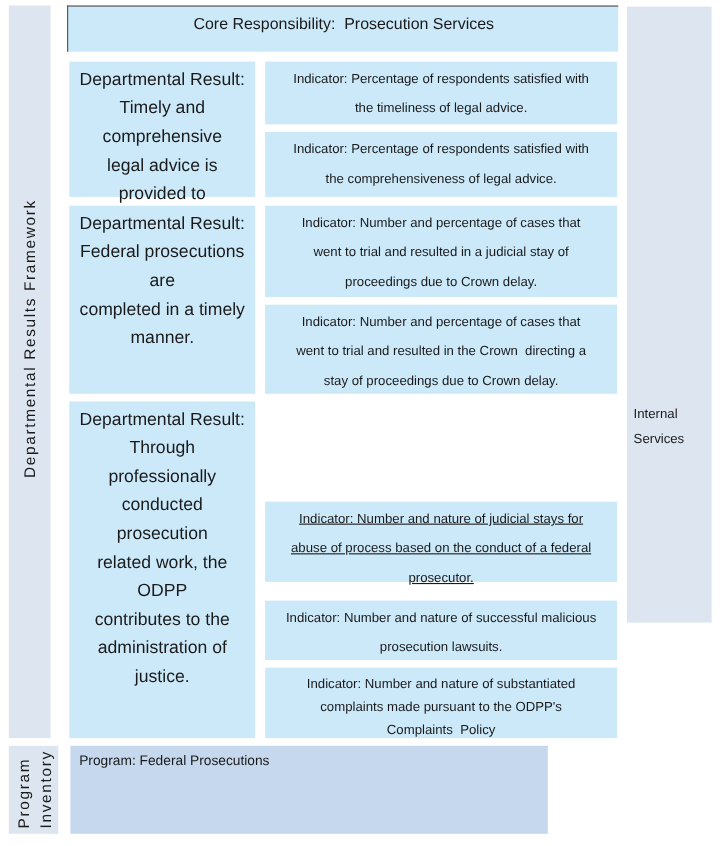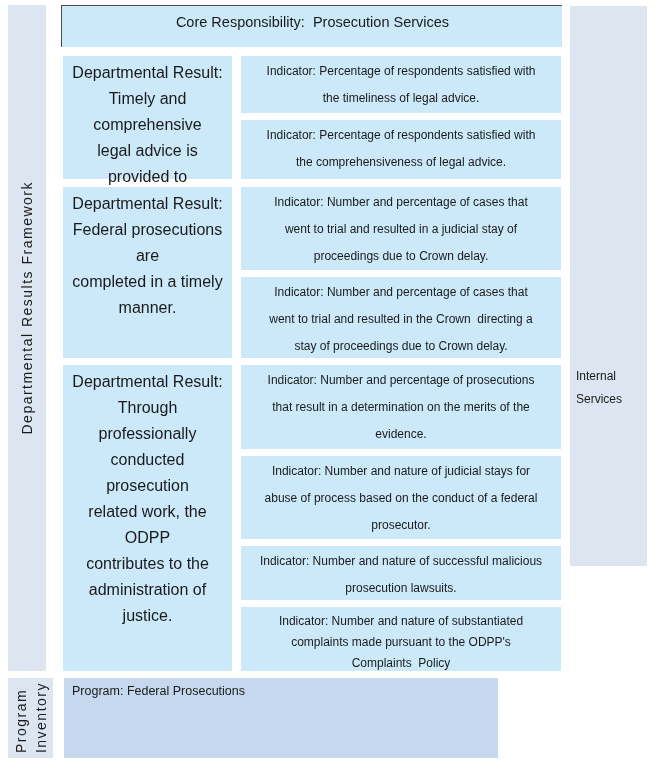--- a/index.html
+++ b/index.html
@@ -45,21 +45,21 @@
   .dr2{top:187px;height:171px;}
   .dr3{top:365px;height:306px;}
 
   
   .ind{left:241px;width:320px;padding:2px 10px 0;font-size:12px;line-height:27px;}
   .ind1{top:56px;height:57px;}
   .ind2{top:120px;height:59px;}
   .ind3{top:187px;height:83px;}
   .ind4{top:277px;height:81px;}
   .ind5{top:365px;height:84px;}
-  .ind6{top:456px;height:83px;}
+  .ind6{top:456px;height:73px;text-decoration:underline;}
   .ind7{top:546px;height:54px;}
   .ind8{top:607px;height:64px;line-height:21px;padding-top:4px;}
 
   
   .program-cell{left:64px;top:678px;width:434px;height:80px;
     background:#c6d8ed;padding:6px 8px 0;font-size:12.5px;}
 </style>
 </head>
 <body>
 
@@ -91,23 +91,20 @@
   <div class="box blue ind ind1 pre">Indicator: Percentage of respondents satisfied with
 the timeliness of legal advice.</div>
   <div class="box blue ind ind2 pre">Indicator: Percentage of respondents satisfied with
 the comprehensiveness of legal advice.</div>
   <div class="box blue ind ind3 pre">Indicator: Number and percentage of cases that
 went to trial and resulted in a judicial stay of
 proceedings due to Crown delay.</div>
   <div class="box blue ind ind4 pre">Indicator: Number and percentage of cases that
 went to trial and resulted in the Crown  directing a
 stay of proceedings due to Crown delay.</div>
-  <div class="box blue ind ind5 pre">Indicator: Number and percentage of prosecutions
-that result in a determination on the merits of the
-evidence.</div>
   <div class="box blue ind ind6 pre">Indicator: Number and nature of judicial stays for
 abuse of process based on the conduct of a federal
 prosecutor.</div>
   <div class="box blue ind ind7 pre">Indicator: Number and nature of successful malicious
 prosecution lawsuits.</div>
   <div class="box blue ind ind8 pre">Indicator: Number and nature of substantiated
 complaints made pursuant to the ODPP's
 Complaints  Policy</div>
 
   <div class="box lav is-band">

